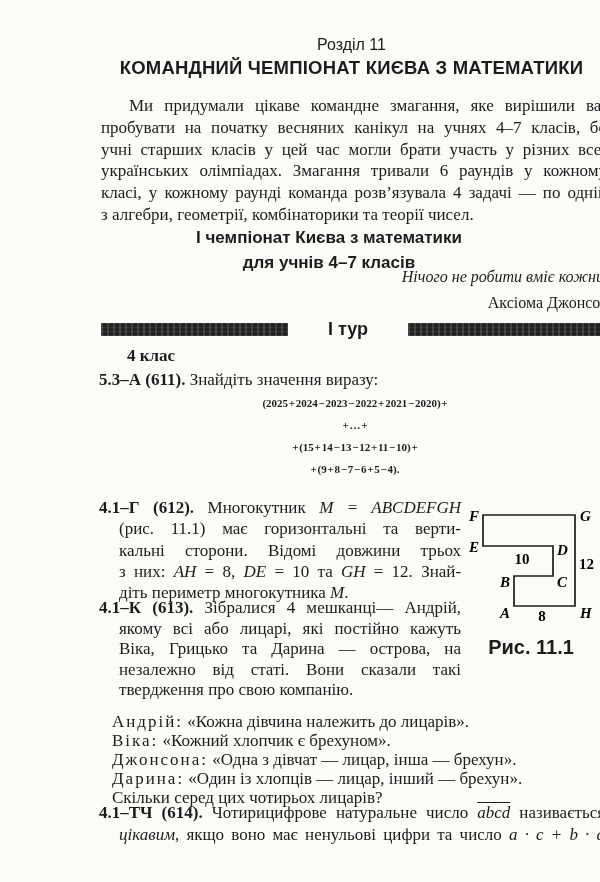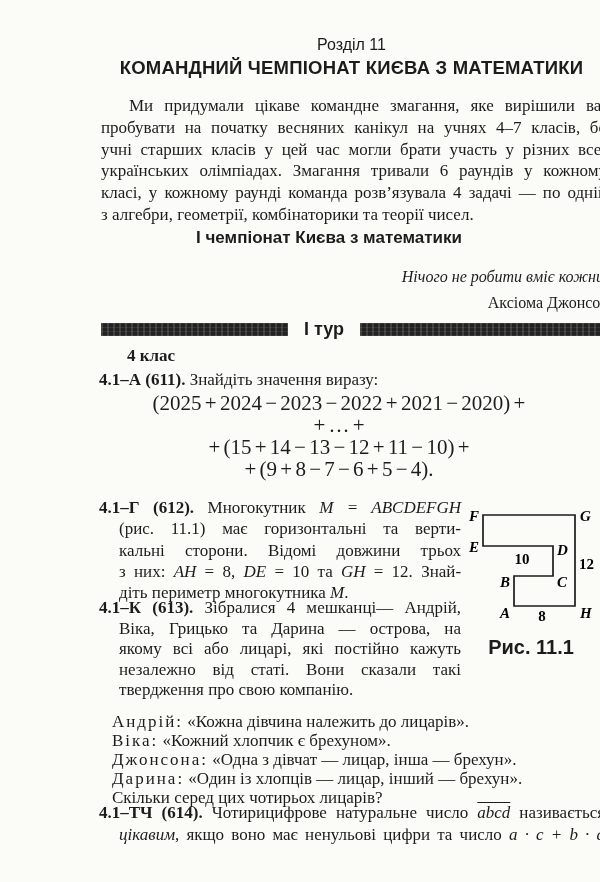--- a/index.html
+++ b/index.html
@@ -29,25 +29,25 @@
   .sec-head{left:99px;top:225px;width:460px;font-size:17px;line-height:25px;text-align:center;}
   
   .epigraph{top:264px;right:-16px;width:400px;text-align:right;font-size:16px;line-height:26px;}
   
   .tour{left:101px;right:-4px;top:319px;display:flex;align-items:center;}
   .rule{height:13px;background:#222;
     background-image:repeating-linear-gradient(90deg, rgba(250,250,248,.14) 0 2px, rgba(0,0,0,0) 2px 6px),
                      repeating-linear-gradient(0deg, rgba(250,250,248,.08) 0 1px, rgba(0,0,0,0) 1px 4px);}
   .rule-left{width:187px;}
   .rule-right{flex:1;}
-  .tour-title{margin:0 16px;font-size:18px;white-space:nowrap;}
+  .tour-title{margin:0 40px;font-size:18px;white-space:nowrap;}
   .grade{left:127px;top:346px;font-size:17px;}
   
   .p611{left:99px;top:370px;width:506px;font-size:17px;}
-  .math{left:99px;top:392px;width:480px;font-size:21px;font-weight:normal;}
+  .math{left:115px;top:392px;width:480px;font-size:11px;font-weight:bold;}
   .math .ln{line-height:22px;word-spacing:-2px;}
   
   .p612{left:99px;top:497px;width:362px;font-size:17px;}
   .p612 .ln{line-height:21.3px;text-align:justify;text-align-last:justify;}
   .p612 .ln.last{text-align-last:left;}
   .p613{left:99px;top:598px;width:362px;font-size:17px;}
   .p613 .ln{line-height:20.6px;text-align:justify;text-align-last:justify;}
   .p613 .ln.last{text-align-last:left;}
   .cont{margin-left:20px;}
   
@@ -75,37 +75,38 @@
   <div class="ln first">Ми придумали цікаве командне змагання, яке вирішили ва-</div>
   <div class="ln">пробувати на початку весняних канікул на учнях 4–7 класів, бо</div>
   <div class="ln">учні старших класів у цей час могли брати участь у різних все-</div>
   <div class="ln">українських олімпіадах. Змагання тривали 6 раундів у кожному</div>
   <div class="ln">класі, у кожному раунді команда розв’язувала 4 задачі — по одній</div>
   <div class="ln last">з алгебри, геометрії, комбінаторики та теорії чисел.</div>
 </div>
 
 <div class="abs sec-head center sans b">
   <div>І чемпіонат Києва з математики</div>
+  <div>для учнів 4–7 класів</div>
 </div>
 
 <div class="abs epigraph">
   <div class="i">Нічого не робити вміє кожний.</div>
   <div>Аксіома Джонсона</div>
 </div>
 
 <div class="abs tour">
   <div class="rule rule-left"></div>
   <div class="tour-title sans b">І тур</div>
   <div class="rule rule-right"></div>
 </div>
 
 <div class="abs grade b">4 клас</div>
 
 <div class="abs p611">
-  <span class="b">4.1–А (611).</span>
+  <span class="b">5.3–А (611).</span>
   <span>Знайдіть значення виразу:</span>
 </div>
 <div class="abs math center">
   <div class="ln">(2025 + 2024 − 2023 − 2022 + 2021 − 2020) +</div>
   <div class="ln">+ … +</div>
   <div class="ln">+ (15 + 14 − 13 − 12 + 11 − 10) +</div>
   <div class="ln">+ (9 + 8 − 7 − 6 + 5 − 4).</div>
 </div>
 
 <div class="abs p612">
@@ -146,22 +147,22 @@
   <text x="117" y="66" text-anchor="start">12</text>
   <text x="80" y="118" text-anchor="middle">8</text>
 </svg>
 <div class="abs fig-caption center sans b">Рис. 11.1</div>
 
 <div class="abs p613">
   <div class="ln">
     <span class="b">4.1–К (613).</span>
     <span>Зібралися 4 мешканці— Андрій,</span>
   </div>
+  <div class="ln cont">якому всі або лицарі, які постійно кажуть</div>
   <div class="ln cont">Віка, Грицько та Дарина — острова, на</div>
-  <div class="ln cont">якому всі або лицарі, які постійно кажуть</div>
   <div class="ln cont">незалежно від статі. Вони сказали такі</div>
   <div class="ln cont last">твердження про свою компанію.</div>
 </div>
 
 <div class="abs statements">
   <div class="ln">
     <span class="spaced">Андрій:</span>
     <span>«Кожна дівчина належить до лицарів».</span>
   </div>
   <div class="ln">

